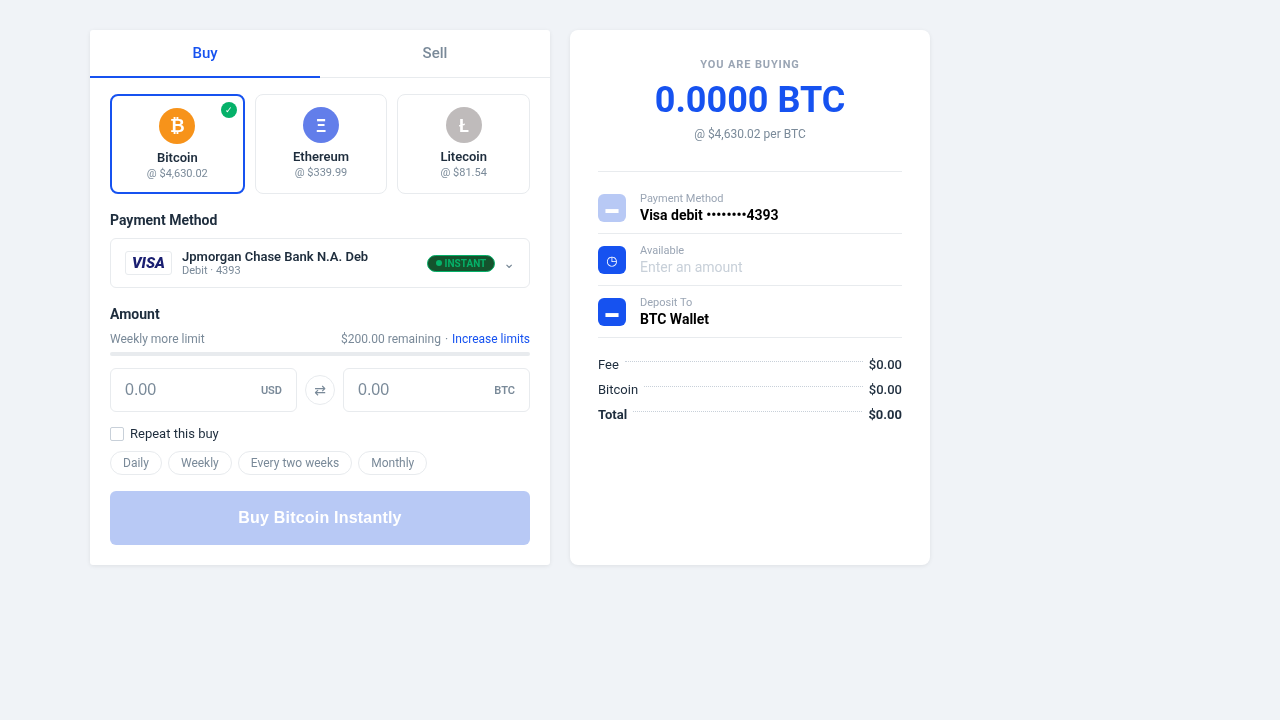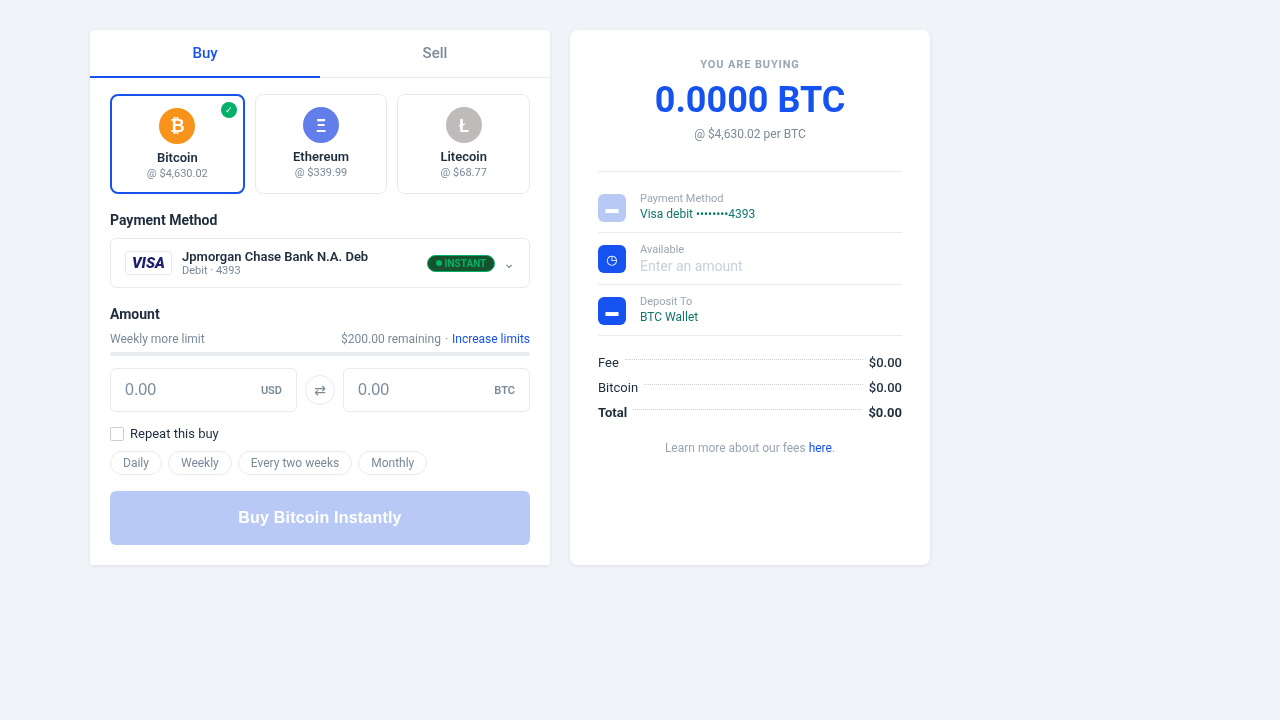--- a/index.html
+++ b/index.html
@@ -379,23 +379,23 @@
     .summary-icon svg, .summary-icon span {
       color: #fff;
       font-size: 13px;
     }
     .summary-content .summary-field-label {
       font-size: 11px;
       color: #9aa5b4;
       margin-bottom: 2px;
     }
     .summary-content .summary-field-value {
-      font-size: 12px;
-      font-weight: 400;
-      color: #0f766e;
+      font-size: 14px;
+      font-weight: 700;
+      color: #000000;
     }
     .summary-content .summary-field-placeholder {
       font-size: 14px;
       color: #c8d0d9;
     }
     .fee-section {
       margin-top: 14px;
     }
     .fee-row {
       display: flex;
@@ -459,21 +459,21 @@
 
         <div class="crypto-card">
           <div class="crypto-icon eth">Ξ</div>
           <div class="crypto-name">Ethereum</div>
           <div class="crypto-price">@ $339.99</div>
         </div>
 
         <div class="crypto-card">
           <div class="crypto-icon ltc">Ł</div>
           <div class="crypto-name">Litecoin</div>
-          <div class="crypto-price">@ $68.77</div>
+          <div class="crypto-price">@ $81.54</div>
         </div>
       </div>
 
       
       <div class="section-label">Payment Method</div>
       <div class="payment-method-box">
         <div class="payment-left">
           <div class="visa-logo">VISA</div>
           <div class="payment-info">
             <div class="bank-name">Jpmorgan Chase Bank N.A. Deb</div>
@@ -582,18 +582,14 @@
         <div class="fee-dots"></div>
         <span class="fee-value">$0.00</span>
       </div>
       <div class="fee-row total">
         <span class="fee-label">Total</span>
         <div class="fee-dots"></div>
         <span class="fee-value">$0.00</span>
       </div>
     </div>
 
-    <div class="learn-more">
-      <span>Learn more about our fees</span>
-      <a href="#">here</a>.
-    </div>
   </div>
 </div>
 
 </body></html>

